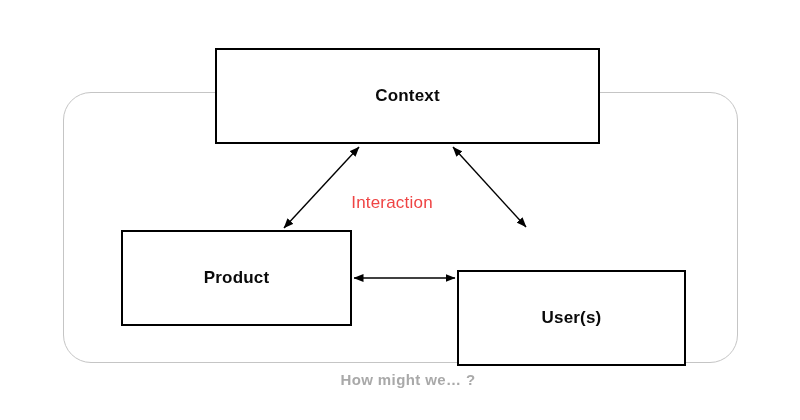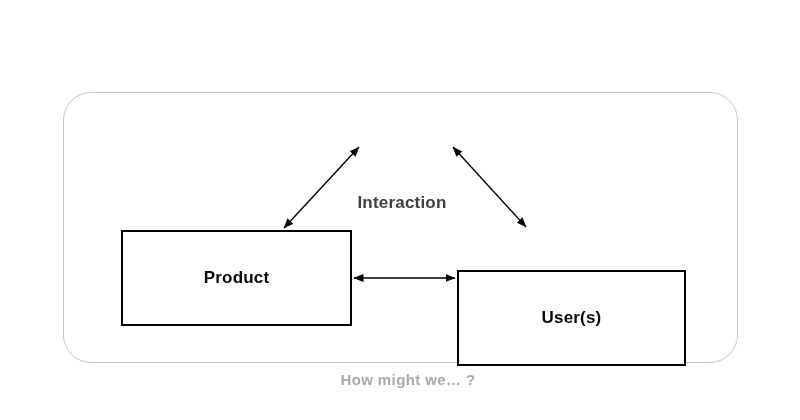--- a/index.html
+++ b/index.html
@@ -43,27 +43,27 @@
   .node-product { left: 121px; top: 230px; width: 231px; height: 96px; }
   .node-users   { left: 457px; top: 230px; width: 229px; height: 96px; margin-top: 40px; }
   .arrow-layer {
     position: absolute;
     left: 0; top: 0;
     width: 800px; height: 420px;
     pointer-events: none;
   }
   .center-label {
     position: absolute;
-    left: 328px;
+    left: 318px;
     top: 193px;
     width: 148px;
     text-align: center;
     font-size: 17px;
-    font-weight: bold;
-    color: #404040;
+    font-weight: normal;
+    color: #ef4444;
     letter-spacing: 0.2px;
   }
   .caption {
     position: absolute;
     left: 8px;
     top: 371px;
     width: 800px;
     text-align: center;
     font-size: 15px;
     font-weight: bold;
@@ -71,20 +71,23 @@
     letter-spacing: 0.4px;
   }
 </style>
 </head>
 <body>
 
 <div class="canvas">
 
   <div class="hmw-frame"></div>
 
+  <div class="node node-context">
+    <span>Context</span>
+  </div>
   <div class="node node-product">
     <span>Product</span>
   </div>
   <div class="node node-users">
     <span>User(s)</span>
   </div>
 
   <svg class="arrow-layer" width="800" height="420" viewBox="0 0 800 420" xmlns="http://www.w3.org/2000/svg">
     <defs>
       <marker id="ah" viewBox="0 0 10 8" refX="9.5" refY="4" markerWidth="10" markerHeight="8" markerUnits="userSpaceOnUse" orient="auto-start-reverse">

